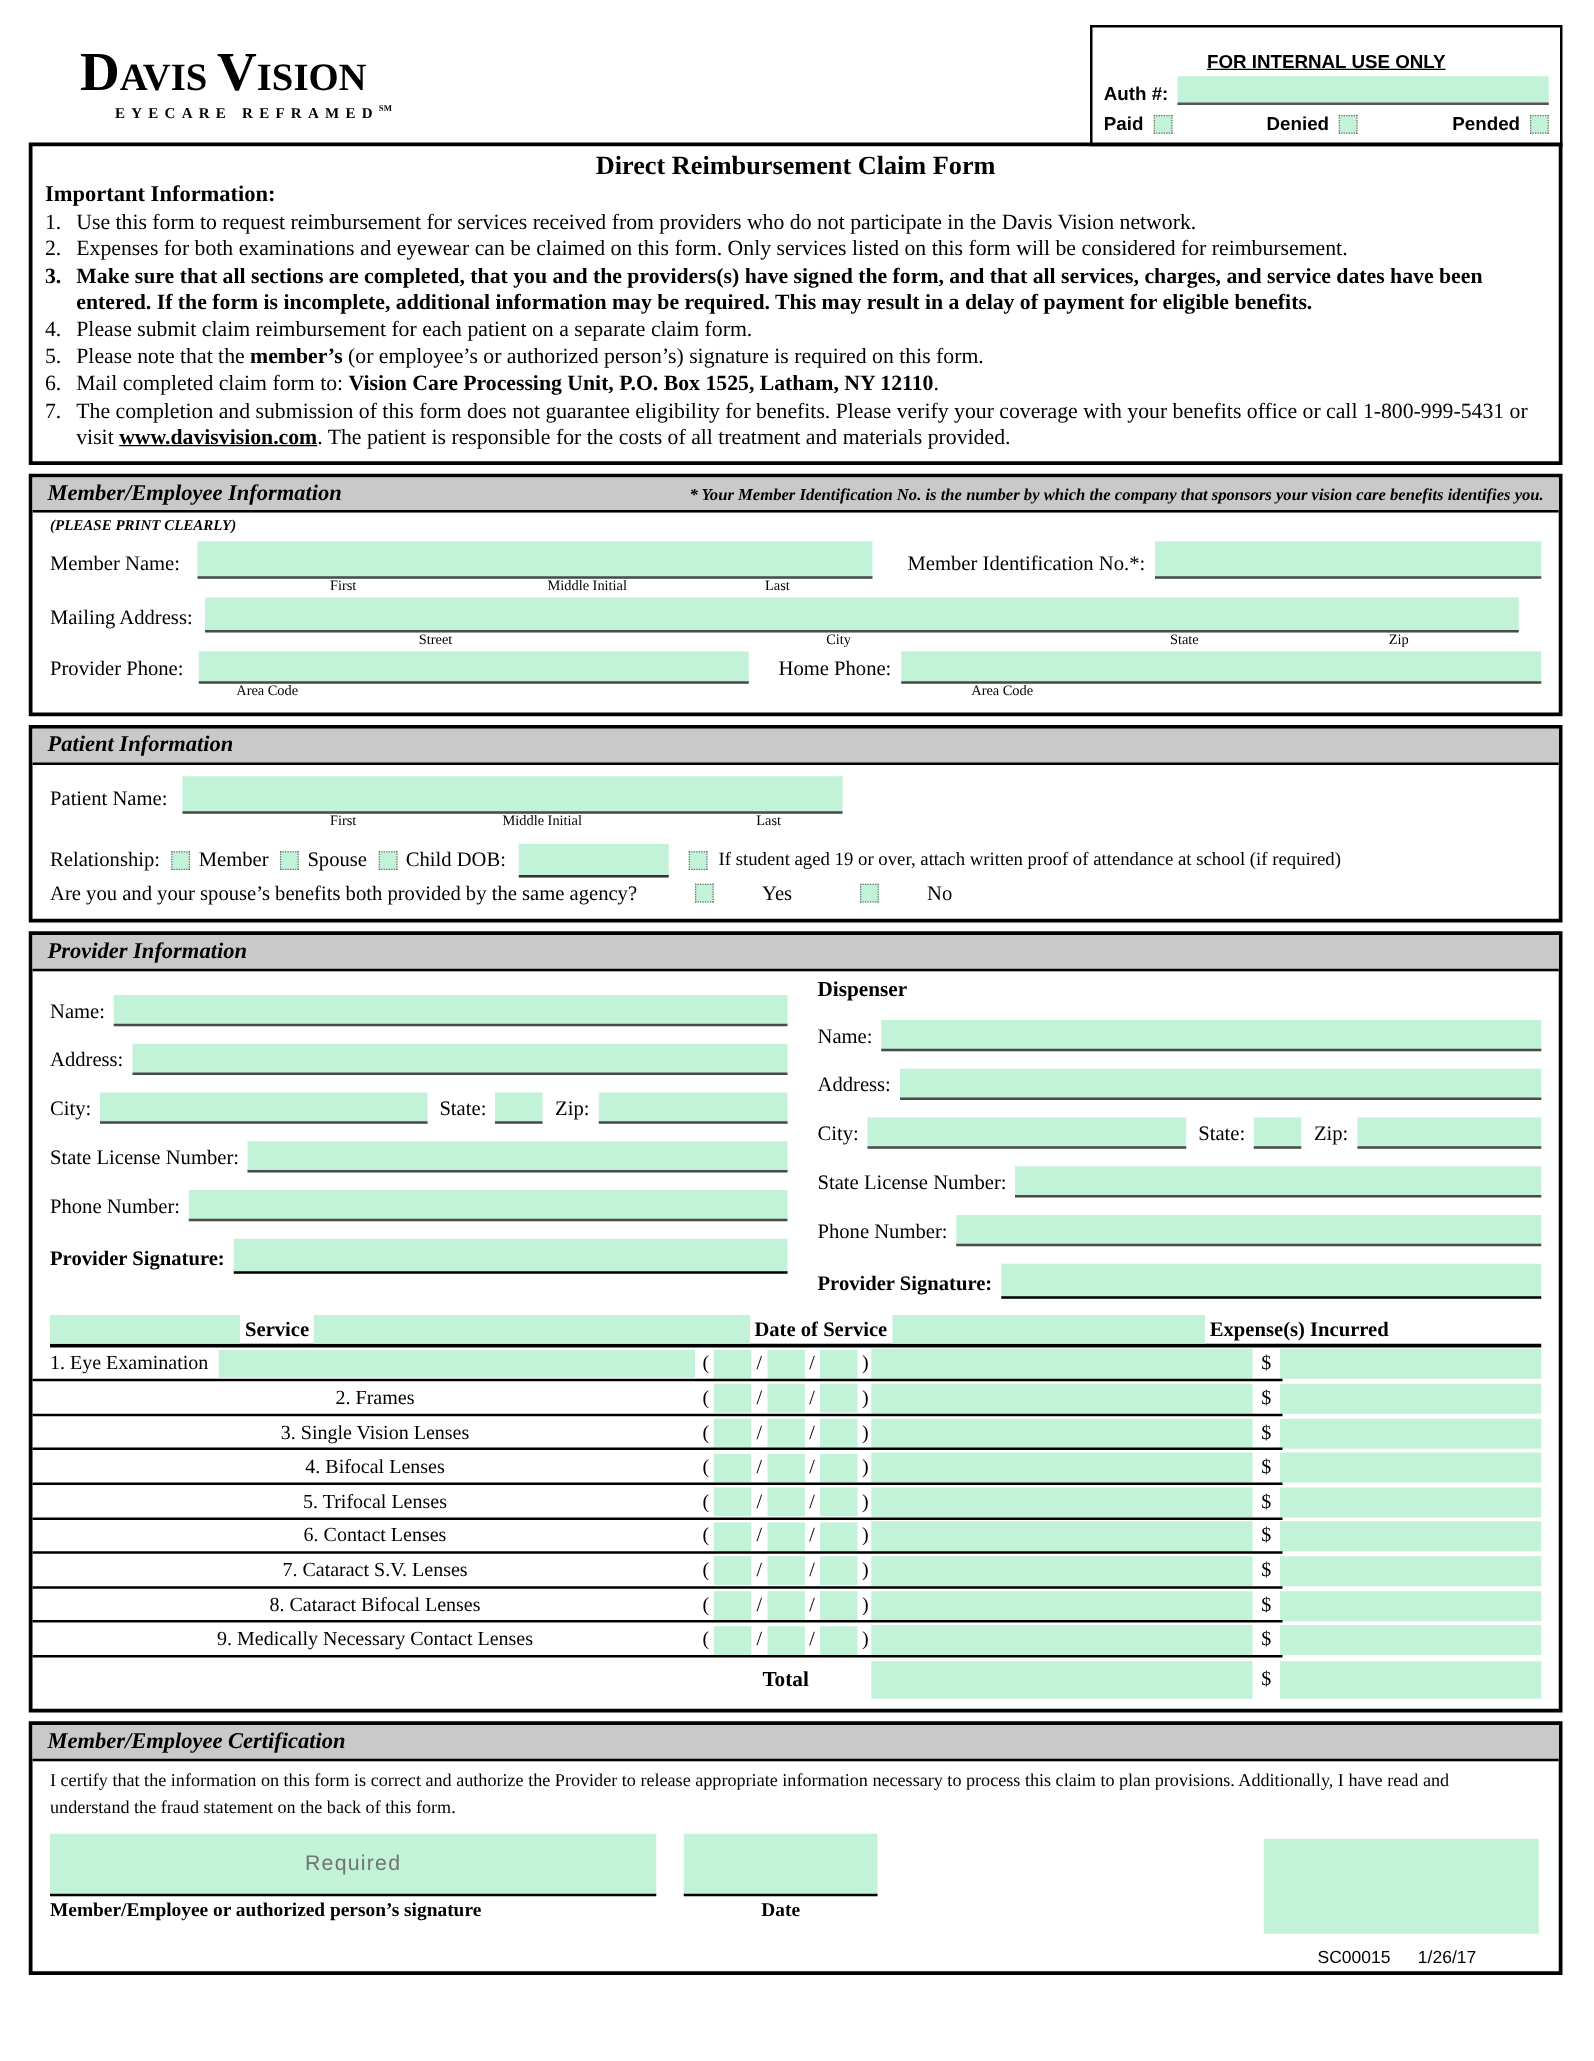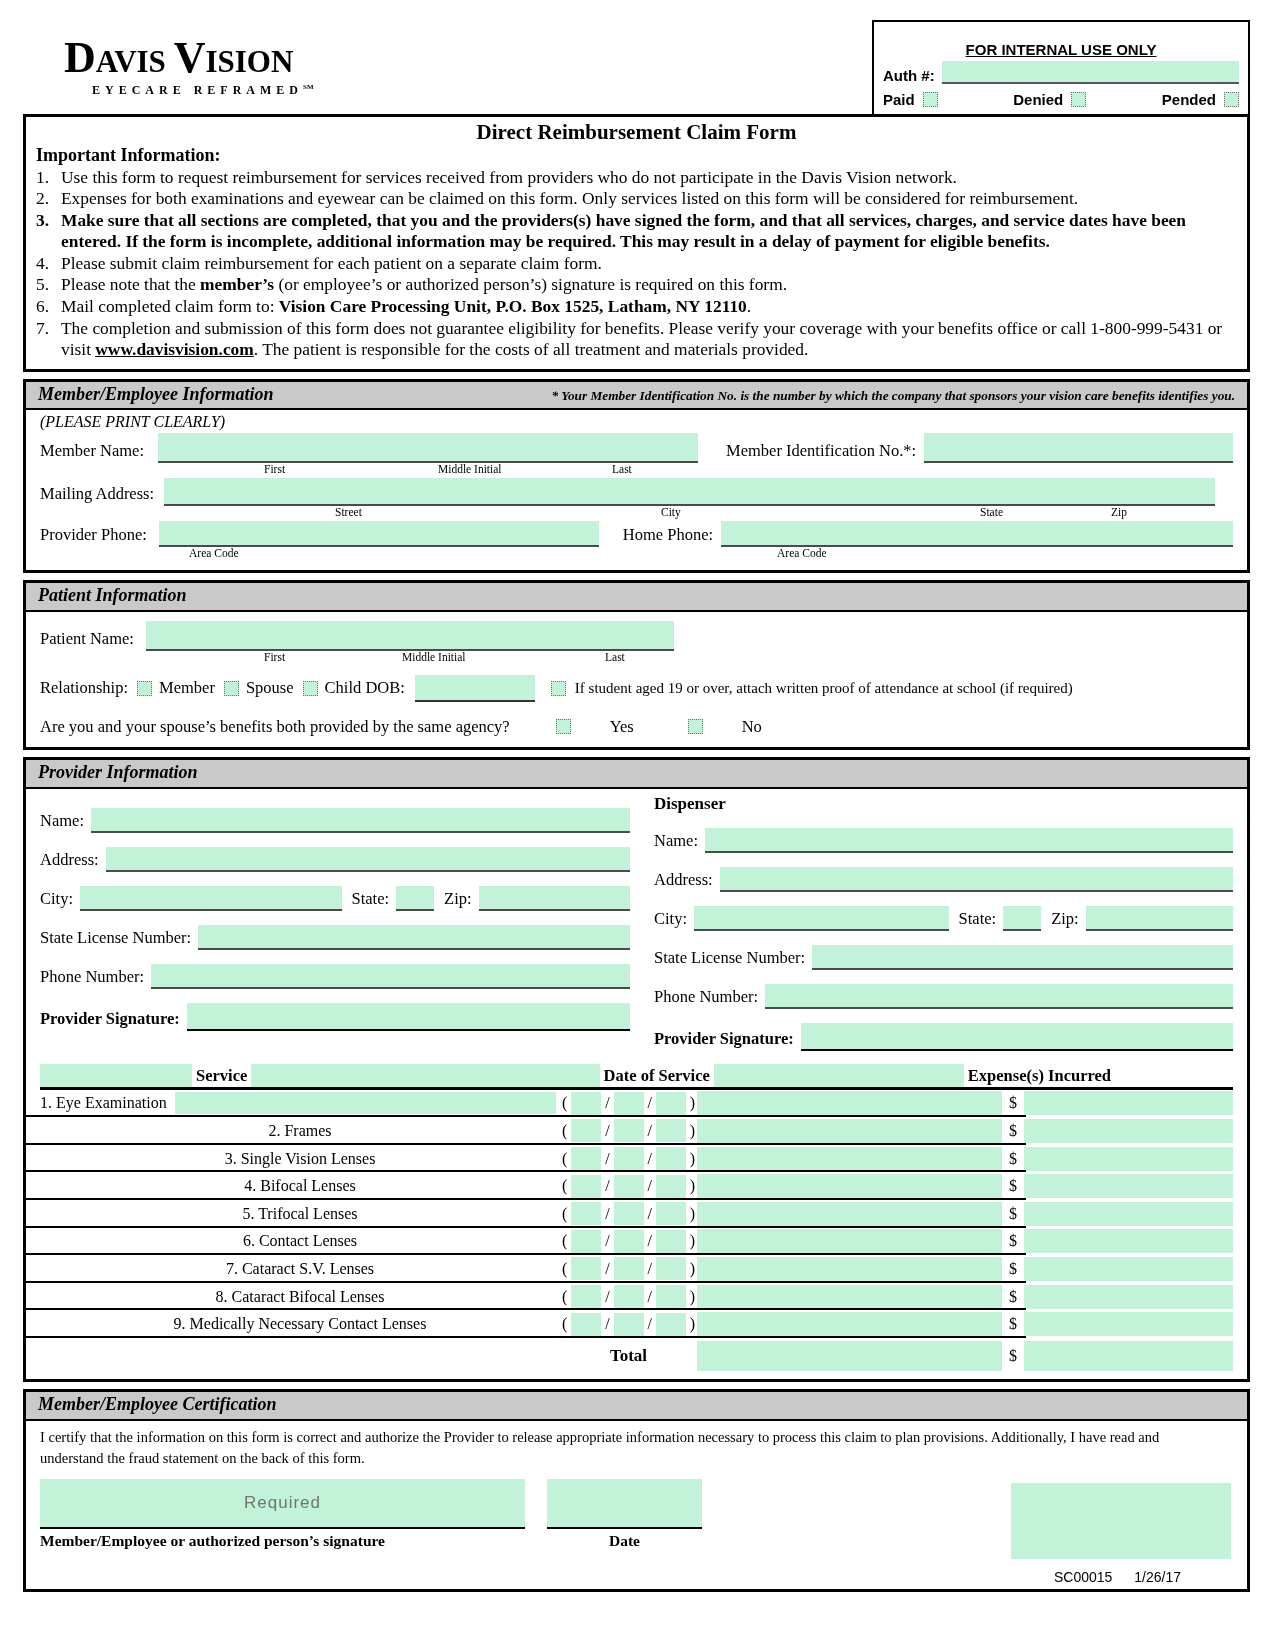--- a/index.html
+++ b/index.html
@@ -39,39 +39,39 @@
   
   .section{margin:7px 25px 0 23px;border:3px solid #000;position:relative;}
   .sec-hd{background:var(--bar-color);border-bottom:2px solid #000;padding:2px 12px 3px;font-style:italic;font-weight:bold;font-size:18px;display:flex;align-items:baseline;justify-content:space-between;line-height:1.2;}
   .sec-note{font-size:13.3px;margin-left:30px;white-space:nowrap;}
   .lab{font-size:16.5px;white-space:nowrap;padding-bottom:2px;}
   .field{background:var(--field-color);border-bottom:2px solid #4a4a4a;height:26px;}
   .subrow{position:relative;height:15px;font-size:11.5px;}
   .subrow span{position:absolute;top:0;}
   
   .member-body{padding:3px 14px 8px;}
-  .print-clearly{font-style:italic;font-size:16px;height:20px;}
+  .print-clearly{font-style:italic;font-size:12px;height:20px;font-weight:bold;}
   .row{display:flex;align-items:flex-end;}
   .mn-field{width:540px;margin-left:14px;height:30px;}
   .mid-label{margin-left:28px;}
   .mid-field{flex:1;margin-left:8px;height:30px;}
   .addr-field{flex:1;margin-left:10px;margin-right:18px;height:28px;}
   .bp-field{width:440px;margin-left:12px;height:26px;}
   .hp-field{flex:1;margin-left:8px;height:26px;}
   .hp-label{margin-left:24px;}
   
   .patient-body{padding:3px 14px 10px;}
   .pn-field{width:528px;margin-left:12px;height:30px;}
   .rel-row{display:flex;align-items:center;margin-top:9px;font-size:16.5px;}
   .rel-row .cb{margin-left:9px;}
   .rel-opt{margin-left:7px;white-space:nowrap;}
   .rel-gap{margin-left:20px;}
   .dob-field{width:120px;height:27px;margin-left:10px;background:var(--field-color);border-bottom:2px solid #333;}
   .student-note{margin-left:9px;font-size:15px;white-space:nowrap;}
-  .agency-row{display:flex;align-items:center;margin-top:15px;font-size:16.5px;gap:32px;}
+  .agency-row{display:flex;align-items:center;margin-top:3px;font-size:16.5px;gap:32px;}
   .agency-row .cb{margin-left:14px;}
   .agency-row .opt{margin-left:7px;}
   .agency-row .cb2{margin-left:22px;}
   
   .provider-body{padding:5px 14px 6px;}
   .pcols{display:flex;}
   .pcol-l{width:590px;flex:none;}
   .pcol-r{flex:1;margin-left:24px;}
   .pcol-hd{font-weight:bold;font-size:17px;}
   .prow{display:flex;align-items:flex-end;margin-top:14px;}
@@ -198,21 +198,21 @@
       <span style="left:398px">Middle Initial</span>
       <span style="left:572px">Last</span>
     </div>
     <div class="row">
       <span class="lab">Mailing Address:</span>
       <div class="field addr-field"></div>
     </div>
     <div class="subrow">
       <span style="left:295px">Street</span>
       <span style="left:621px">City</span>
-      <span style="left:940px">State</span>
+      <span style="left:896px">State</span>
       <span style="left:1071px">Zip</span>
     </div>
     <div class="row">
       <span class="lab">Provider Phone:</span>
       <div class="field bp-field"></div>
       <span class="lab hp-label">Home Phone:</span>
       <div class="field hp-field"></div>
     </div>
     <div class="subrow">
       <span style="left:149px">Area Code</span>

